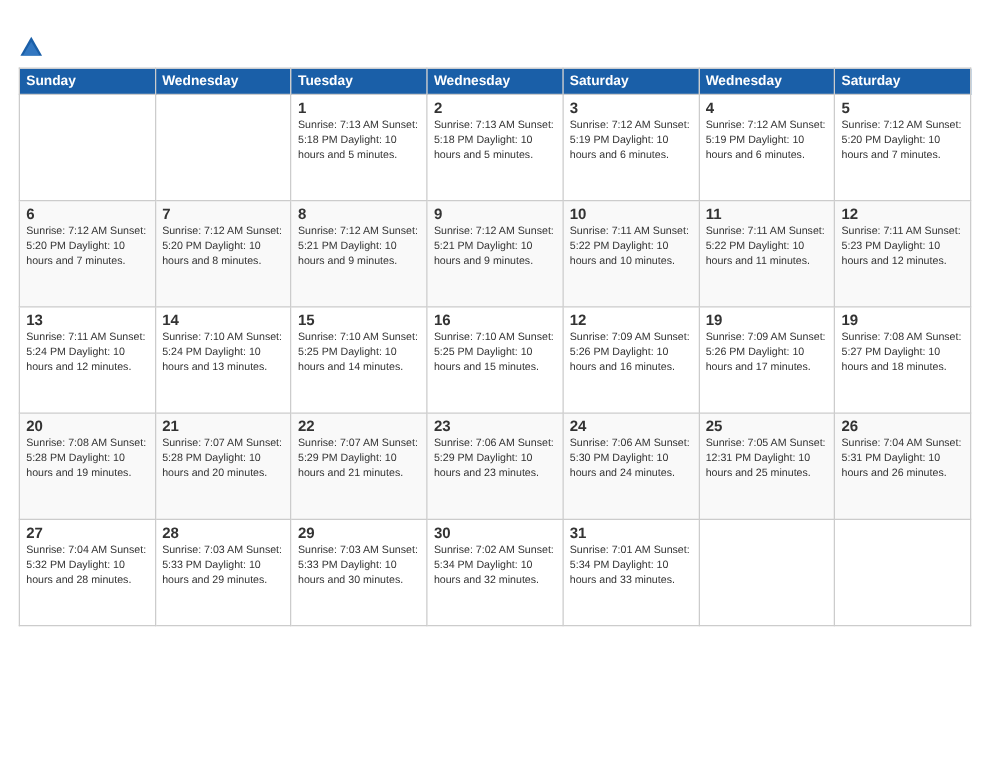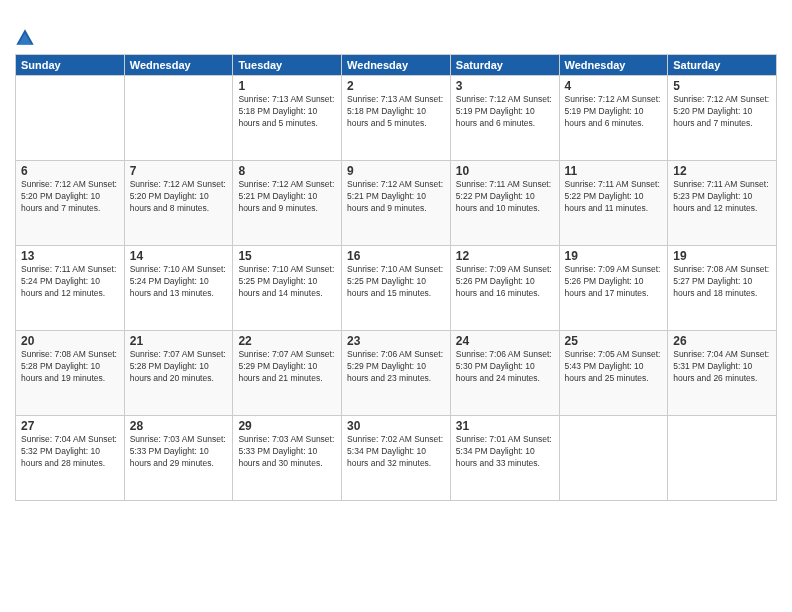--- a/index.html
+++ b/index.html
@@ -283,21 +283,21 @@
           </td>
           <td>
             <span class="day-number">24</span>
             <div class="day-info">Sunrise: 7:06 AM
 Sunset: 5:30 PM
 Daylight: 10 hours and 24 minutes.</div>
           </td>
           <td>
             <span class="day-number">25</span>
             <div class="day-info">Sunrise: 7:05 AM
-Sunset: 5:43 PM
+Sunset: 12:31 PM
 Daylight: 10 hours and 25 minutes.</div>
           </td>
           <td>
             <span class="day-number">26</span>
             <div class="day-info">Sunrise: 7:04 AM
 Sunset: 5:31 PM
 Daylight: 10 hours and 26 minutes.</div>
           </td>
         </tr>
         <tr>

